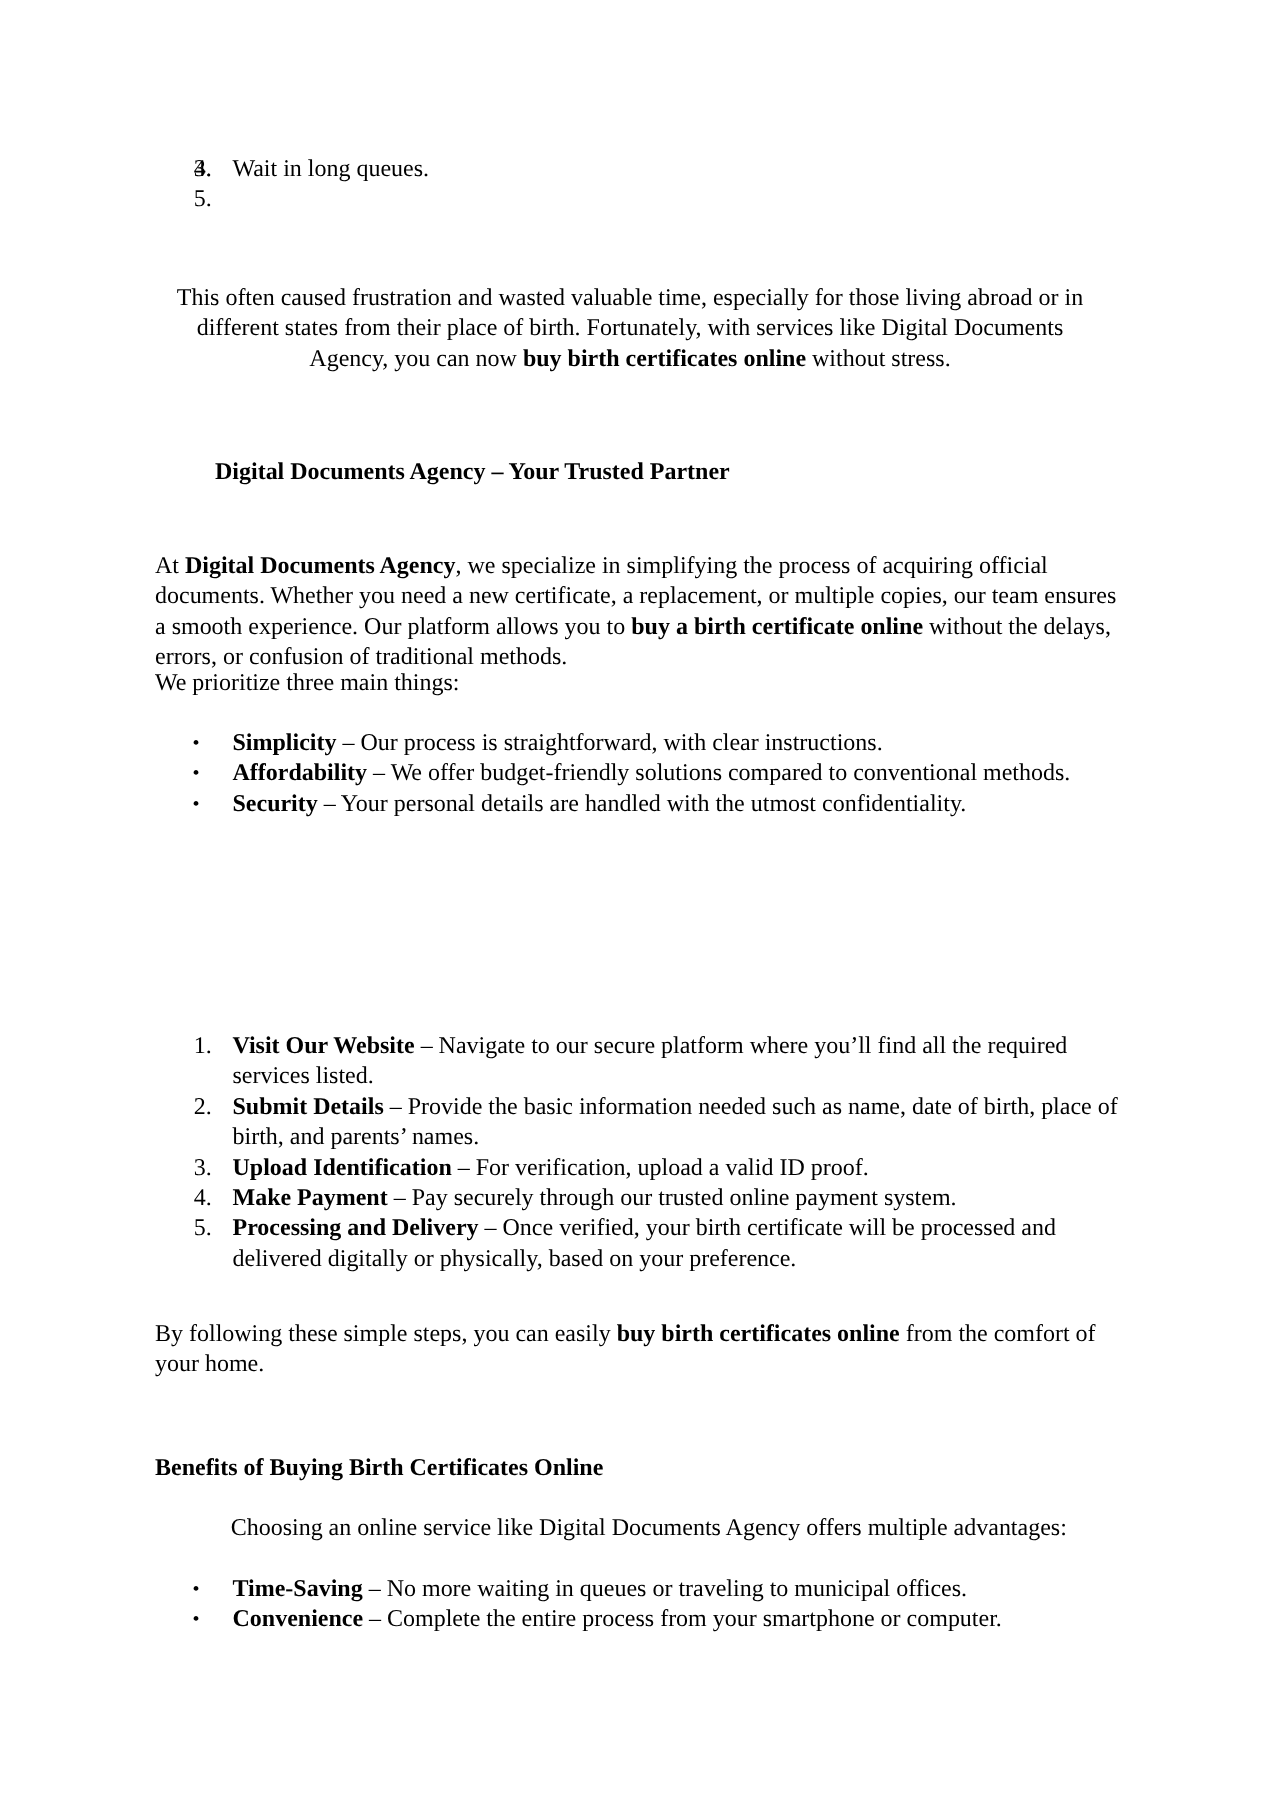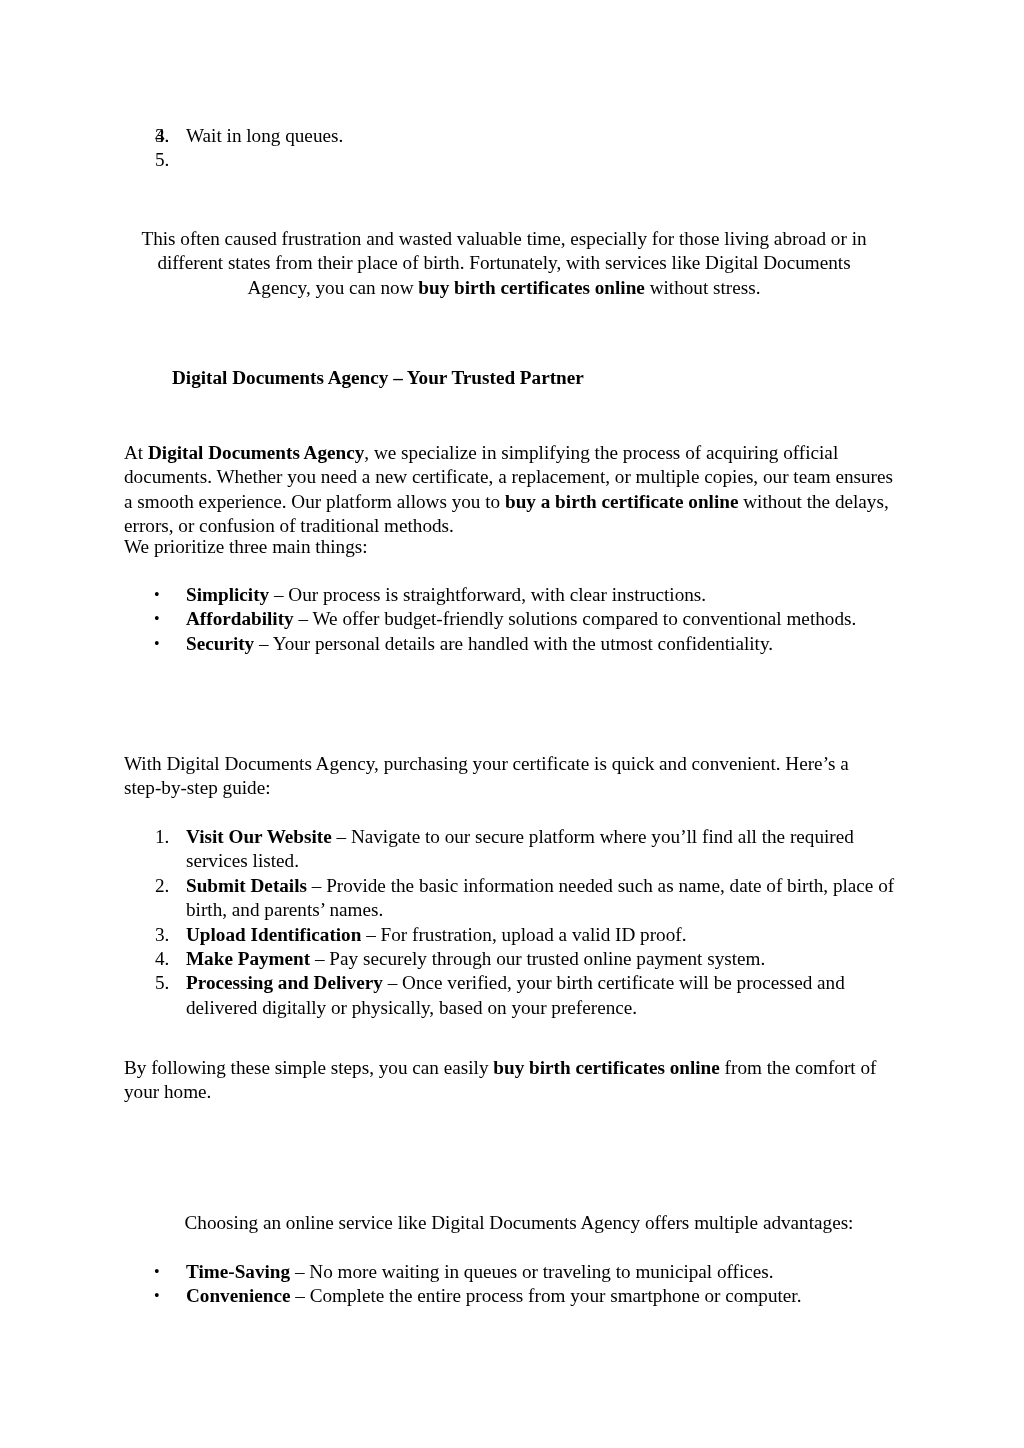--- a/index.html
+++ b/index.html
@@ -57,49 +57,49 @@
       <span class="bullet">•</span>
       <b>Affordability</b><span> – We offer budget-friendly solutions compared to conventional methods.</span>
     </li>
     <li class="li">
       <span class="bullet">•</span>
       <b>Security</b><span> – Your personal details are handled with the utmost confidentiality.</span>
     </li>
   </ul>
 
 
-  <p class="block" style="top:752px; width:760px;">With Digital Documents Agency, purchasing your certificate is quick and convenient. Here’s a step-by-step guide:</p>
 
   <ol class="olist" style="top:825px; width:790px;">
     <li class="li">
       <span class="marker">1.</span>
       <b>Visit Our Website</b><span> – Navigate to our secure platform where you’ll find all the required services listed.</span>
     </li>
     <li class="li">
       <span class="marker">2.</span>
       <b>Submit Details</b><span> – Provide the basic information needed such as name, date of birth, place of birth, and parents’ names.</span>
     </li>
     <li class="li">
       <span class="marker">3.</span>
-      <b>Upload Identification</b><span> – For frustration, upload a valid ID proof.</span>
+      <b>Upload Identification</b><span> – For verification, upload a valid ID proof.</span>
     </li>
     <li class="li">
       <span class="marker">4.</span>
       <b>Make Payment</b><span> – Pay securely through our trusted online payment system.</span>
     </li>
     <li class="li">
       <span class="marker">5.</span>
       <b>Processing and Delivery</b><span> – Once verified, your birth certificate will be processed and delivered digitally or physically, based on your preference.</span>
     </li>
   </ol>
 
   <p class="block" style="top:1056px; width:770px;">
     <span>By following these simple steps, you can easily </span><b>buy birth certificates online</b><span> from the comfort of your home.</span>
   </p>
 
+  <h2 class="block" style="top:1163px;">Benefits of Buying Birth Certificates Online</h2>
 
   <p class="block" style="top:1211px;text-align:center;">Choosing an online service like Digital Documents Agency offers multiple advantages:</p>
 
   <ul class="ulist" style="top:1260px;">
     <li class="li">
       <span class="bullet">•</span>
       <b>Time-Saving</b><span> – No more waiting in queues or traveling to municipal offices.</span>
     </li>
     <li class="li">
       <span class="bullet">•</span>

